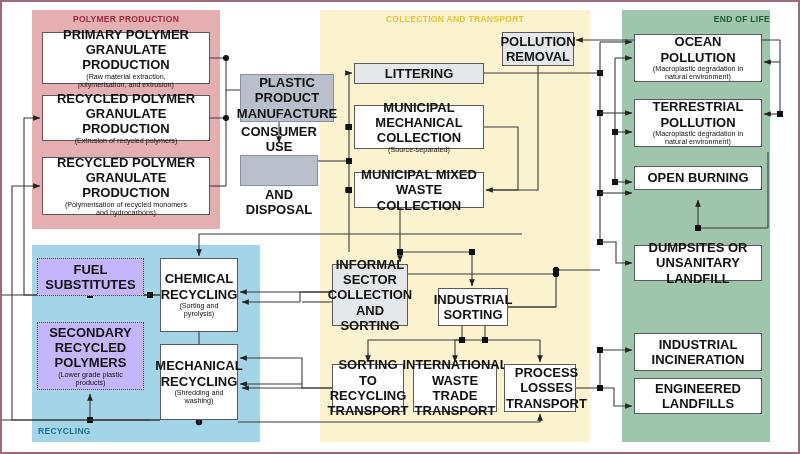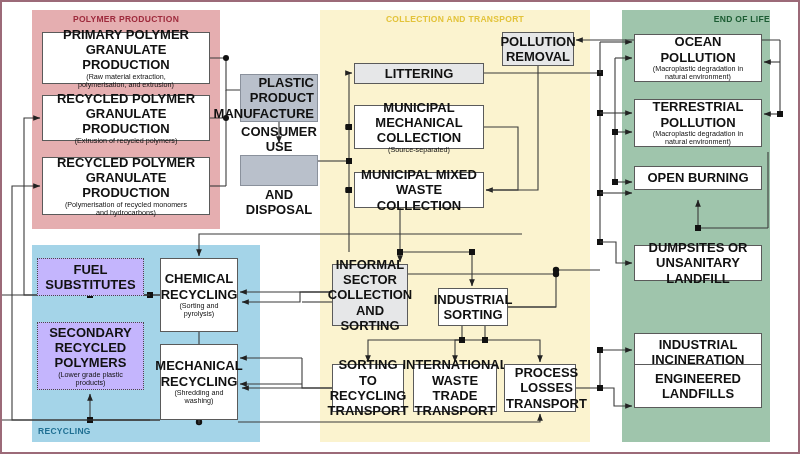--- a/index.html
+++ b/index.html
@@ -186,21 +186,21 @@
         <div class="t1">RECYCLED POLYMER</div>
         <div class="t1">GRANULATE PRODUCTION</div>
         <div class="t2">(Extrusion of recycled polymers)</div>
       </div>
       <div class="node " style="left: 40px; top: 155px; width: 168px; height: 58px;">
         <div class="t1">RECYCLED POLYMER</div>
         <div class="t1">GRANULATE PRODUCTION</div>
         <div class="t2">(Polymerisation of recycled monomers</div>
         <div class="t2">and hydrocarbons)</div>
       </div>
-      <div class="node bluegrey" style="left: 238px; top: 72px; width: 78px; height: 48px; align-items: flex-end;">
+      <div class="node bluegrey" style="left: 238px; top: 72px; width: 94px; height: 48px;">
         <div class="t1">PLASTIC</div>
         <div class="t1">PRODUCT</div>
         <div class="t1">MANUFACTURE</div>
       </div>
       <div class="node bluegrey" style="left: 238px; top: 153px; width: 78px; height: 31px; gap: 32px;">
         <div class="t1">CONSUMER USE</div>
         <div class="t1">AND DISPOSAL</div>
       </div>
       <div class="node grey" style="left: 352px; top: 61px; width: 130px; height: 21px;">
         <div class="t1">LITTERING</div>
@@ -232,21 +232,21 @@
         <div class="t1">OPEN BURNING</div>
       </div>
       <div class="node " style="left: 632px; top: 243px; width: 128px; height: 36px;">
         <div class="t1">DUMPSITES OR</div>
         <div class="t1">UNSANITARY LANDFILL</div>
       </div>
       <div class="node " style="left: 632px; top: 331px; width: 128px; height: 38px;">
         <div class="t1">INDUSTRIAL</div>
         <div class="t1">INCINERATION</div>
       </div>
-      <div class="node " style="left: 632px; top: 362px; width: 128px; height: 44px;">
+      <div class="node " style="left: 632px; top: 376px; width: 128px; height: 36px;">
         <div class="t1">ENGINEERED</div>
         <div class="t1">LANDFILLS</div>
       </div>
       <div class="node dotted" style="left: 35px; top: 256px; width: 107px; height: 38px;">
         <div class="t1">FUEL</div>
         <div class="t1">SUBSTITUTES</div>
       </div>
       <div class="node dotted" style="left: 35px; top: 320px; width: 107px; height: 68px;">
         <div class="t1">SECONDARY</div>
         <div class="t1">RECYCLED</div>

